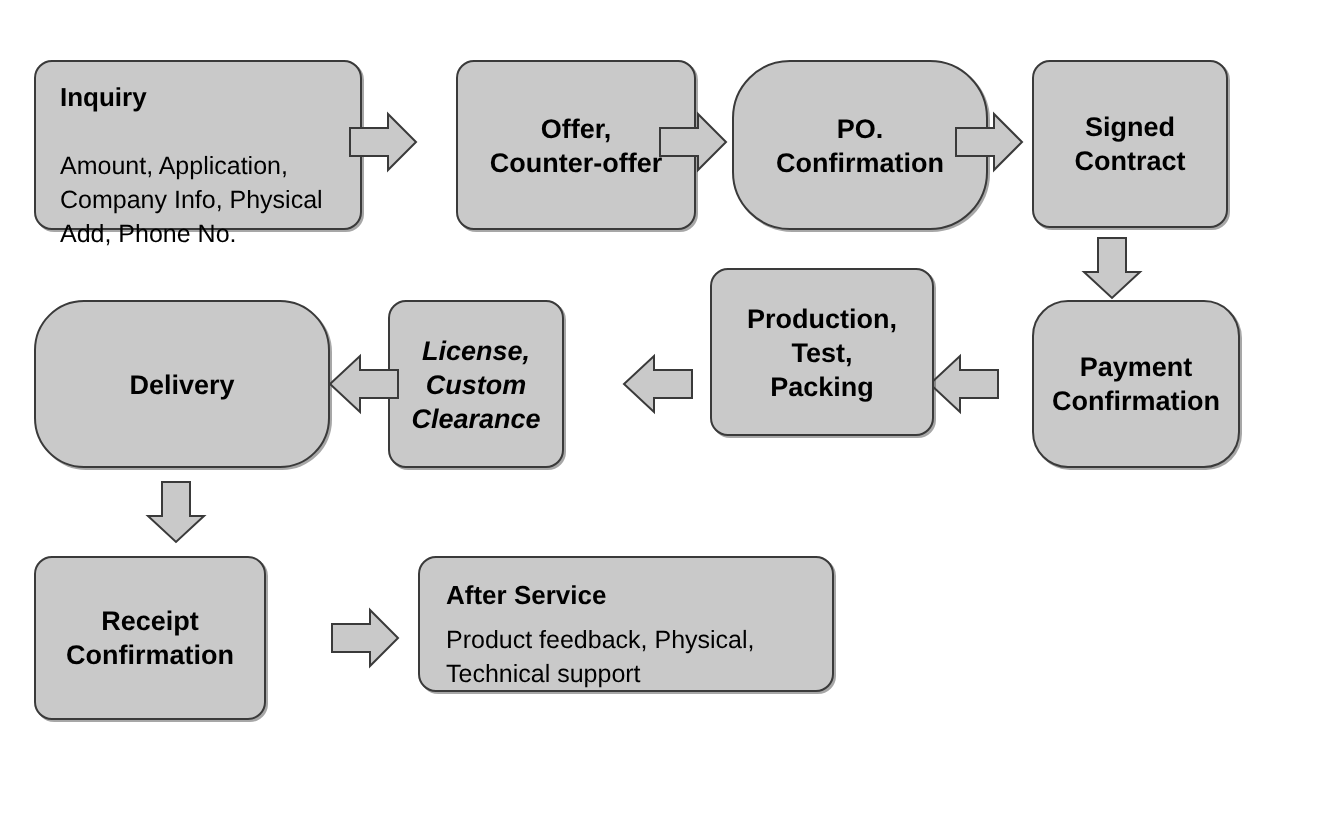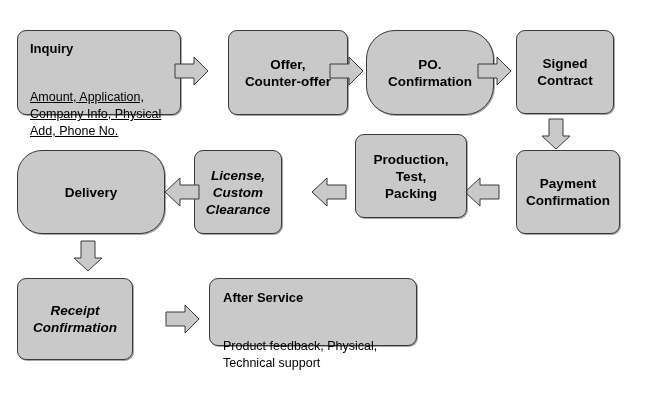--- a/index.html
+++ b/index.html
@@ -30,21 +30,20 @@
     align-items: center;
     color: #000000;
   }
   .node.centered {
     text-align: center;
   }
   .node.lefted {
     align-items: flex-start;
     justify-content: flex-start;
     text-align: left;
-    gap: 26px;
   }
   .node-title {
     font-weight: bold;
     font-size: 13px;
     line-height: 16px;
     white-space: pre-line;
   }
   .node.centered .node-title {
     font-size: 13.5px;
     line-height: 17px;
@@ -69,21 +68,21 @@
     stroke-linejoin: miter;
   }
 </style>
 </head>
 <body>
 
 <div id="canvas">
 
   <div class="node lefted" style="left:17px; top:30px; width:164px; height:85px; padding:10px 12px;">
     <div class="node-title">Inquiry</div>
-    <div class="node-body" style="margin-top:6px;text-decoration:underline;">Amount, Application,
+    <div class="node-body" style="margin-top:18px;">Amount, Application,
 Company Info, Physical
 Add, Phone No.</div>
   </div>
 
   <div class="arrow" style="left:174px; top:55px;">
     <svg width="36" height="32" viewBox="0 0 36 32">
       <polygon points="1,9 20,9 20,2 34,16 20,30 20,23 1,23"></polygon>
     </svg>
   </div>
 
@@ -113,21 +112,21 @@
     <div class="node-title">Signed
 Contract</div>
   </div>
 
   <div class="arrow" style="left:541px; top:118px;">
     <svg width="32" height="33" viewBox="0 0 32 33">
       <polygon points="8,1 22,1 22,18 29,18 15,31 1,18 8,18"></polygon>
     </svg>
   </div>
 
-  <div class="node centered" style="left:516px; top:150px; width:104px; height:84px;">
+  <div class="node centered" style="left:516px; top:150px; width:104px; height:84px;border-radius:18px;">
     <div class="node-title">Payment
 Confirmation</div>
   </div>
 
   <div class="arrow" style="left:463px; top:176px;">
     <svg width="38" height="32" viewBox="0 0 38 32">
       <polygon points="36,9 17,9 17,2 2,16 17,30 17,23 36,23"></polygon>
     </svg>
   </div>
 
@@ -158,21 +157,21 @@
   <div class="node centered" style="left:17px; top:150px; width:148px; height:84px;border-radius:25px;">
     <div class="node-title">Delivery</div>
   </div>
 
   <div class="arrow" style="left:73px; top:240px;">
     <svg width="32" height="33" viewBox="0 0 32 33">
       <polygon points="8,1 22,1 22,18 29,18 15,31 1,18 8,18"></polygon>
     </svg>
   </div>
 
-  <div class="node centered" style="left:17px; top:278px; width:116px; height:82px;font-style:italic;">
+  <div class="node centered" style="left:17px; top:278px; width:116px; height:82px;">
     <div class="node-title">Receipt
 Confirmation</div>
   </div>
 
   <div class="arrow" style="left:165px; top:303px;">
     <svg width="36" height="32" viewBox="0 0 36 32">
       <polygon points="1,9 20,9 20,2 34,16 20,30 20,23 1,23"></polygon>
     </svg>
   </div>
 

